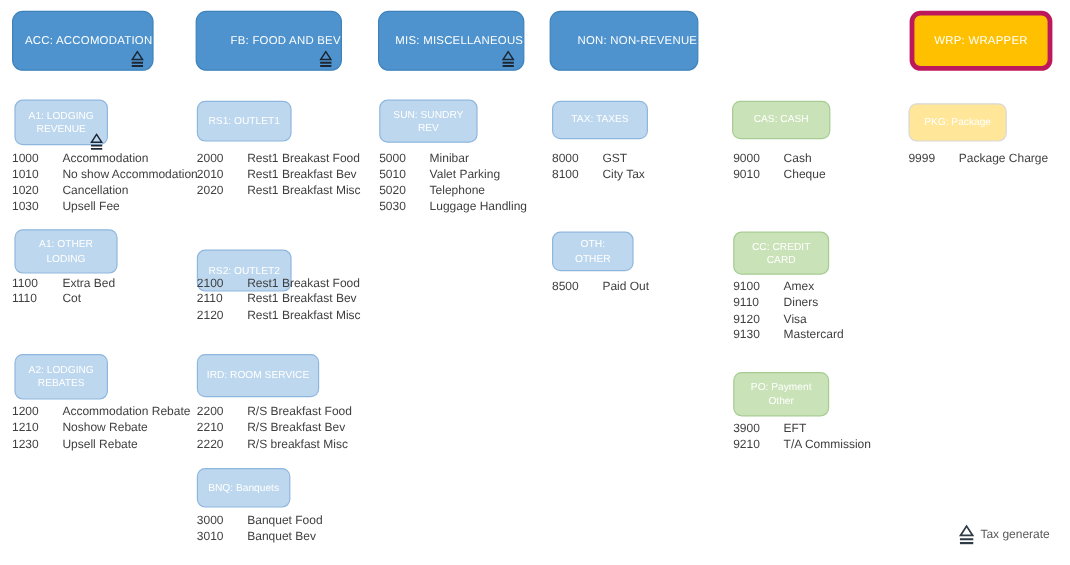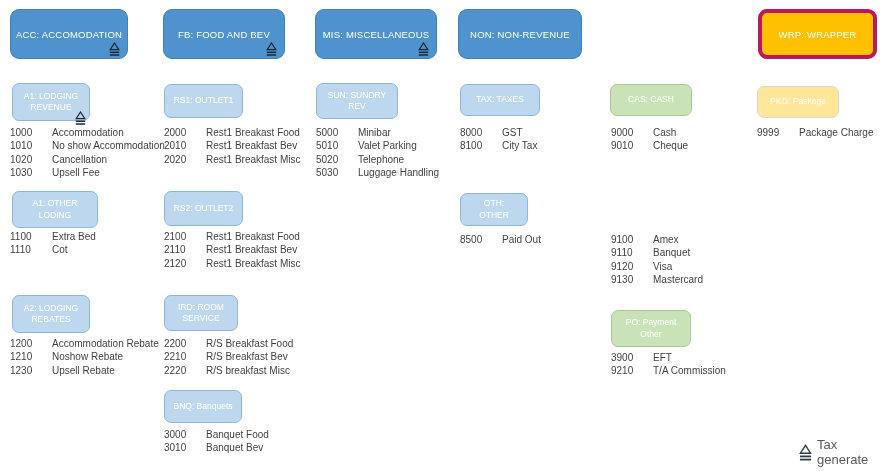--- a/index.html
+++ b/index.html
@@ -3,21 +3,21 @@
 <meta charset="utf-8">
 <style>
   html,body{margin:0;padding:0;background:#fff;}
   body{width:892px;height:471px;font-family:"Liberation Sans",sans-serif;}
   .canvas{position:relative;width:892px;height:471px;background:#fff;overflow:hidden;}
 
   
   .hdr{position:absolute;top:9px;height:50px;border-radius:9px;box-sizing:border-box;
        display:flex;align-items:center;justify-content:center;
        color:#fff;font-size:9.5px;letter-spacing:.2px;}
-  .hdr.blue{background:var(--header-blue);border:1px solid #3E82BC;}
+  .hdr.blue{background:var(--header-blue);border:1px solid #3E82BC;justify-content:flex-end;}
   .hdr.green{background:var(--header-green);border:1px solid #5B9142;}
   .hdr.orange{background:var(--header-orange);border:4px solid #be185d;}
 
   
   .grp{position:absolute;border-radius:7px;box-sizing:border-box;
        display:flex;align-items:center;justify-content:center;text-align:center;
        color:#fff;font-size:8.5px;line-height:1.3;padding:2px 7px;}
   .grp.blue{background:var(--sub-blue);border:1px solid #8FB7DE;}
   .grp.green{background:var(--sub-green);border:1px solid #A6CC93;}
   .grp.amber{background:var(--sub-amber);border:1px solid #D8D8D8;}
@@ -29,21 +29,21 @@
   .code{width:42px;flex:0 0 42px;}
 
   
   .tax-ic{display:inline-block;line-height:0;color:#2e3a45;}
   .tax-ic svg{display:block;}
   .hdr-tax{position:absolute;right:7px;bottom:2px;color:#1c2733;}
   .grp-tax{position:absolute;right:3px;bottom:-5px;color:#1c2733;}
 
   
   .legend{position:absolute;left:799px;top:437px;display:flex;align-items:center;gap:5px;
-          color:var(--legend-text);font-size:13px;}
+          color:var(--legend-text);font-size:10px;}
   .legend .tax-ic svg{width:13px;height:17px;}
 </style>
 </head>
 <body>
 
 <div class="canvas">
 
   <div class="hdr blue" style="left:10px;width:118px">
     <span>ACC: ACCOMODATION</span>
     <span class="tax-ic hdr-tax">
@@ -153,39 +153,39 @@
       <div class="crow">
         <span class="code">2010</span>
         <span class="clabel">Rest1 Breakfast Bev</span>
       </div>
       <div class="crow">
         <span class="code">2020</span>
         <span class="clabel">Rest1 Breakfast Misc</span>
       </div>
     </div>
 
-  <div class="grp blue" style="left:164px;top:191px;width:79px;height:35px">
+  <div class="grp blue" style="left:164px;top:208px;width:79px;height:35px">
     <span>RS2: OUTLET2</span>
   </div>
   <div class="codes" style="left:164px;top:230px">
       <div class="crow">
         <span class="code">2100</span>
         <span class="clabel">Rest1 Breakast Food</span>
       </div>
       <div class="crow">
         <span class="code">2110</span>
         <span class="clabel">Rest1 Breakfast Bev</span>
       </div>
       <div class="crow">
         <span class="code">2120</span>
         <span class="clabel">Rest1 Breakfast Misc</span>
       </div>
     </div>
 
-  <div class="grp blue" style="left:164px;top:295px;width:74px;height:36px">
+  <div class="grp blue" style="left:164px;top:295px;width:102px;height:36px">
     <span>IRD: ROOM SERVICE</span>
   </div>
   <div class="codes" style="left:164px;top:337px">
       <div class="crow">
         <span class="code">2200</span>
         <span class="clabel">R/S Breakfast Food</span>
       </div>
       <div class="crow">
         <span class="code">2210</span>
         <span class="clabel">R/S Breakfast Bev</span>
@@ -263,28 +263,31 @@
       <div class="crow">
         <span class="code">9000</span>
         <span class="clabel">Cash</span>
       </div>
       <div class="crow">
         <span class="code">9010</span>
         <span class="clabel">Cheque</span>
       </div>
     </div>
 
+  <div class="grp green" style="left:611px;top:193px;width:80px;height:36px">
+    <span>CC: CREDIT CARD</span>
+  </div>
   <div class="codes" style="left:611px;top:233px">
       <div class="crow">
         <span class="code">9100</span>
         <span class="clabel">Amex</span>
       </div>
       <div class="crow">
         <span class="code">9110</span>
-        <span class="clabel">Banquet</span>
+        <span class="clabel">Diners</span>
       </div>
       <div class="crow">
         <span class="code">9120</span>
         <span class="clabel">Visa</span>
       </div>
       <div class="crow">
         <span class="code">9130</span>
         <span class="clabel">Mastercard</span>
       </div>
     </div>

